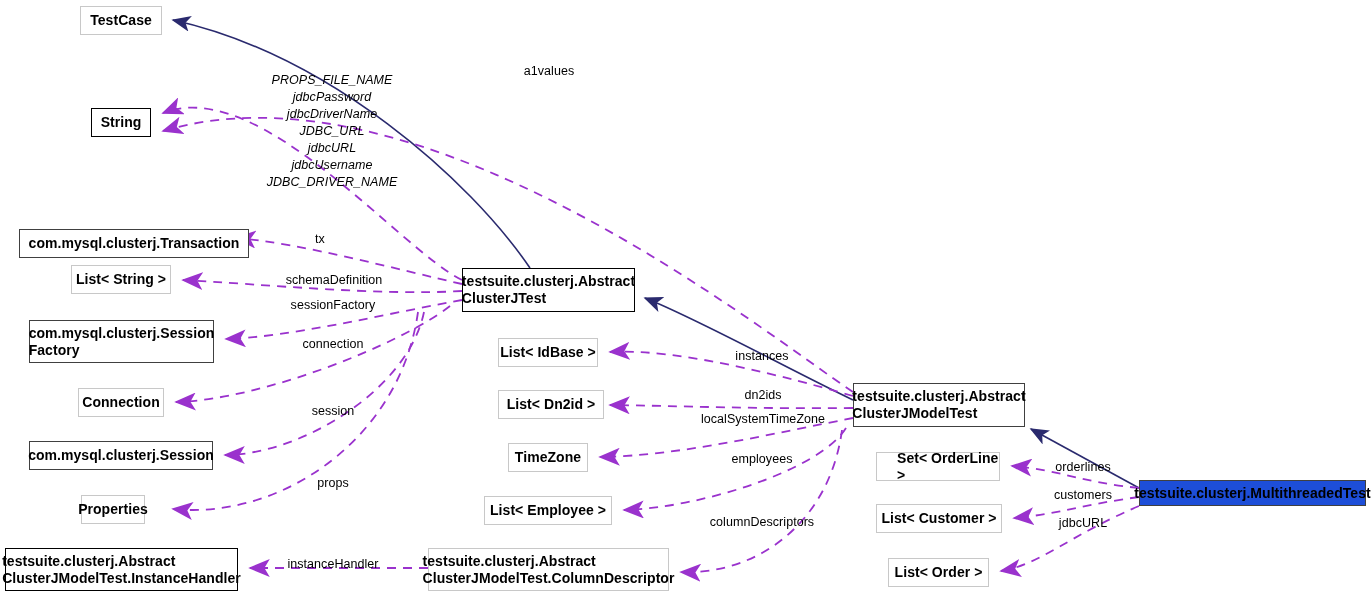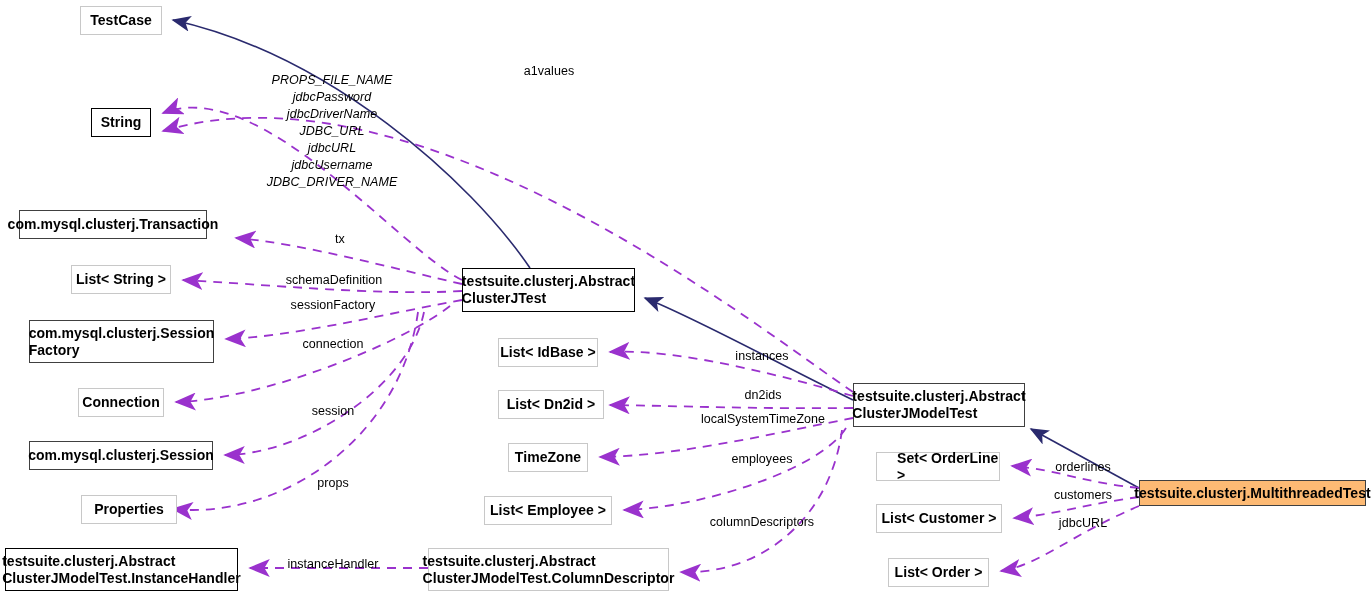--- a/index.html
+++ b/index.html
@@ -43,21 +43,21 @@
   .node.b-light {
     border: 1px solid #c8c8c8;
   }
   .node.b-dark {
     border: 1.6px solid #404040;
   }
   .node.b-black {
     border: 1.6px solid #000000;
   }
   .node.hl {
-    background: #fdba74;
+    background: #1d4ed8;
     border: 1.6px solid #404040;
   }
   .edge-label {
     position: absolute;
     font-size: 12.5px;
     line-height: 17px;
     color: #000000;
     white-space: pre-line;
     text-align: center;
     transform: translate(-50%, -50%);
@@ -119,27 +119,27 @@
 
       <path d="M 1139 497 C 1080 505 1060 514 1014 518" marker-end="url(#arrow-purple)"></path>
 
       <path d="M 1139 506 C 1070 535 1040 565 1001 571" marker-end="url(#arrow-purple)"></path>
     </g>
   </svg>
 
   <div id="nodes-layer">
       <div class="node b-light" style="left: 80px; top: 6px; width: 82px; height: 29px;">TestCase</div>
       <div class="node b-black" style="left: 91px; top: 108px; width: 60px; height: 29px;">String</div>
-      <div class="node b-dark" style="left: 19px; top: 210px; width: 188px; height: 29px;">com.mysql.clusterj.Transaction</div>
+      <div class="node b-dark" style="left: 19px; top: 229px; width: 230px; height: 29px;">com.mysql.clusterj.Transaction</div>
       <div class="node b-light" style="left: 71px; top: 265px; width: 100px; height: 29px;">List&lt; String &gt;</div>
       <div class="node b-dark" style="left: 29px; top: 320px; width: 185px; height: 43px;">com.mysql.clusterj.Session
 Factory</div>
       <div class="node b-light" style="left: 78px; top: 388px; width: 86px; height: 29px;">Connection</div>
       <div class="node b-dark" style="left: 29px; top: 441px; width: 184px; height: 29px;">com.mysql.clusterj.Session</div>
-      <div class="node b-light" style="left: 81px; top: 495px; width: 96px; height: 29px;">Properties</div>
+      <div class="node b-light" style="left: 81px; top: 495px; width: 64px; height: 29px;">Properties</div>
       <div class="node b-black" style="left: 5px; top: 548px; width: 233px; height: 43px;">testsuite.clusterj.Abstract
 ClusterJModelTest.InstanceHandler</div>
       <div class="node b-black" style="left: 462px; top: 268px; width: 173px; height: 44px;">testsuite.clusterj.Abstract
 ClusterJTest</div>
       <div class="node b-light" style="left: 498px; top: 338px; width: 100px; height: 29px;">List&lt; IdBase &gt;</div>
       <div class="node b-light" style="left: 498px; top: 390px; width: 106px; height: 29px;">List&lt; Dn2id &gt;</div>
       <div class="node b-light" style="left: 508px; top: 443px; width: 80px; height: 29px;">TimeZone</div>
       <div class="node b-light" style="left: 484px; top: 496px; width: 128px; height: 29px;">List&lt; Employee &gt;</div>
       <div class="node b-light" style="left: 428px; top: 548px; width: 241px; height: 43px;">testsuite.clusterj.Abstract
 ClusterJModelTest.ColumnDescriptor</div>
@@ -153,21 +153,21 @@
 
   <div id="labels-layer">
       <div class="edge-label" style="left: 332px; top: 131px; font-style: italic;">PROPS_FILE_NAME
 jdbcPassword
 jdbcDriverName
 JDBC_URL
 jdbcURL
 jdbcUsername
 JDBC_DRIVER_NAME</div>
       <div class="edge-label" style="left: 549px; top: 71px;">a1values</div>
-      <div class="edge-label" style="left: 340px; top: 239px;">tx</div>
+      <div class="edge-label" style="left: 320px; top: 239px;">tx</div>
       <div class="edge-label" style="left: 334px; top: 280px;">schemaDefinition</div>
       <div class="edge-label" style="left: 333px; top: 305px;">sessionFactory</div>
       <div class="edge-label" style="left: 333px; top: 344px;">connection</div>
       <div class="edge-label" style="left: 333px; top: 411px;">session</div>
       <div class="edge-label" style="left: 333px; top: 483px;">props</div>
       <div class="edge-label" style="left: 333px; top: 564px;">instanceHandler</div>
       <div class="edge-label" style="left: 762px; top: 356px;">instances</div>
       <div class="edge-label" style="left: 763px; top: 395px;">dn2ids</div>
       <div class="edge-label" style="left: 763px; top: 419px;">localSystemTimeZone</div>
       <div class="edge-label" style="left: 762px; top: 459px;">employees</div>

